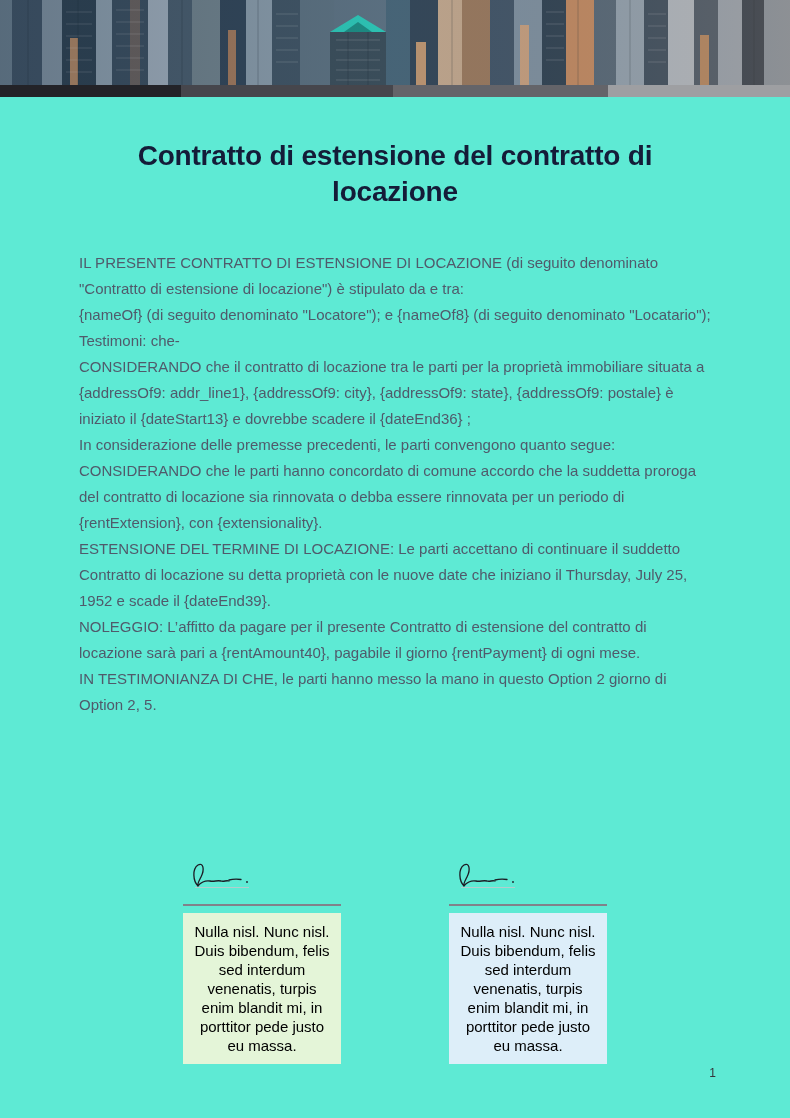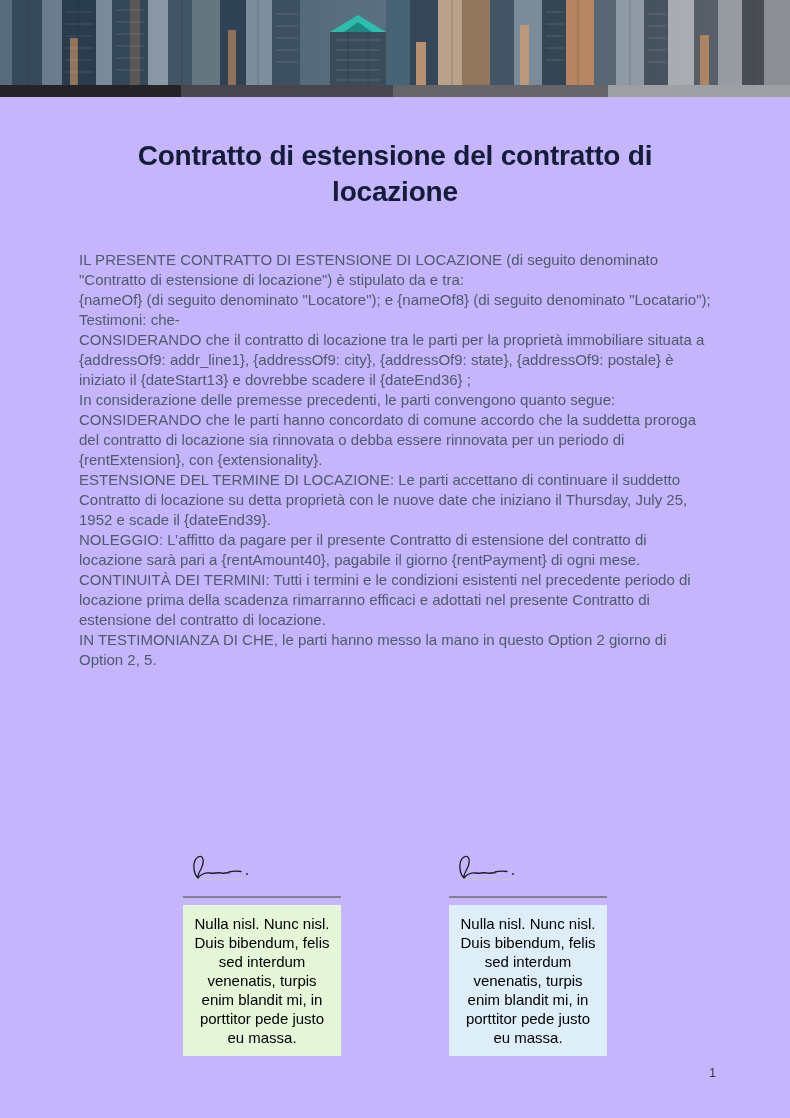--- a/index.html
+++ b/index.html
@@ -1,19 +1,19 @@
 <!DOCTYPE html>
 <html><head>
 <meta charset="utf-8">
 <style>
   html,body{margin:0;padding:0;background:#ffffff;}
   .page{
     position:relative;
     width:790px;height:1118px;
-    background:#c4b5fd;
+    background:#5eead4;
     overflow:hidden;
     font-family:"Liberation Sans","DejaVu Sans",sans-serif;
   }
   .hero{width:790px;height:85px;overflow:hidden;}
   .hero svg{display:block;width:790px;height:85px;}
   .divider-bar{display:flex;width:790px;height:12px;}
   .divider-bar span{display:block;height:12px;}
   .seg-0{width:22.9%;}
   .seg-1{width:26.9%;}
   .seg-2{width:27.2%;}
@@ -23,31 +23,31 @@
     text-align:center;
     font-size:28px;
     line-height:36px;
     font-weight:bold;
     letter-spacing:-0.2px;
   }
   .doc-body{
     margin:40px 79px 0;
     width:632px;
     font-size:15px;
-    line-height:20px;
+    line-height:26px;
   }
   .doc-body p{margin:0;padding:0;}
   .sig-row{
     position:absolute;
     top:843px;left:129px;
     width:532px;
     display:flex;
   }
   .sig-col{flex:1 1 50%;}
-  .sig-inner{width:158px;margin:8px auto;}
+  .sig-inner{width:158px;margin:16px auto;}
   .sig-scribble{display:block;margin-left:8px;width:64px;height:32px;}
   .sig-line{height:2px;background:#81818a;margin-top:13px;}
   .sig-note{
     margin-top:7px;
     box-sizing:border-box;
     min-height:151px;
     padding:9px 7px;
     text-align:center;
     font-size:15px;
     line-height:19px;
@@ -149,21 +149,20 @@
       <p>CONSIDERANDO che il contratto di locazione tra le parti per la proprietà immobiliare situata a {addressOf9: addr_line1}, {addressOf9: city}, {addressOf9: state}, {addressOf9: postale} è iniziato il {dateStart13} e dovrebbe scadere il {dateEnd36} ;</p>
 
       <p>In considerazione delle premesse precedenti, le parti convengono quanto segue:</p>
 
       <p>CONSIDERANDO che le parti hanno concordato di comune accordo che la suddetta proroga del contratto di locazione sia rinnovata o debba essere rinnovata per un periodo di {rentExtension}, con {extensionality}.</p>
 
       <p>ESTENSIONE DEL TERMINE DI LOCAZIONE: Le parti accettano di continuare il suddetto Contratto di locazione su detta proprietà con le nuove date che iniziano il Thursday, July 25, 1952 e scade il {dateEnd39}.</p>
 
       <p>NOLEGGIO: L’affitto da pagare per il presente Contratto di estensione del contratto di locazione sarà pari a {rentAmount40}, pagabile il giorno {rentPayment} di ogni mese.</p>
 
-      <p>CONTINUITÀ DEI TERMINI: Tutti i termini e le condizioni esistenti nel precedente periodo di locazione prima della scadenza rimarranno efficaci e adottati nel presente Contratto di estensione del contratto di locazione.</p>
 
       <p>IN TESTIMONIANZA DI CHE, le parti hanno messo la mano in questo Option 2 giorno di Option 2, 5.</p>
     </div>
 
   <div class="sig-row">
 
     <div class="sig-col">
       <div class="sig-inner">
         <svg class="sig-scribble" viewBox="0 0 64 30">
           <g fill="none" stroke="#1c1c24" stroke-width="1.3" stroke-linecap="round">

